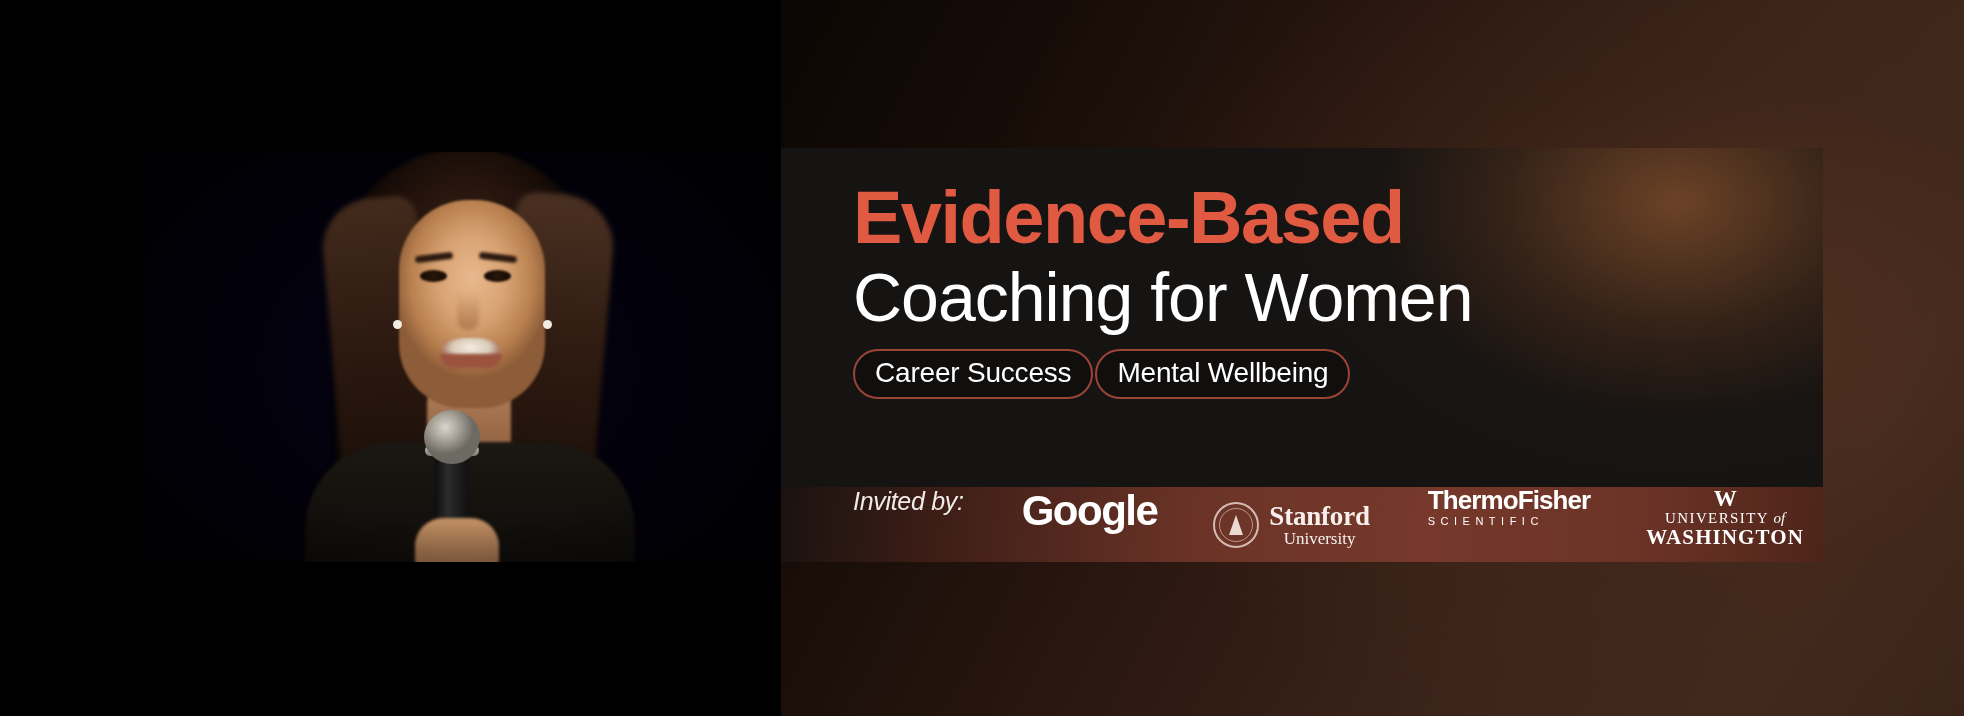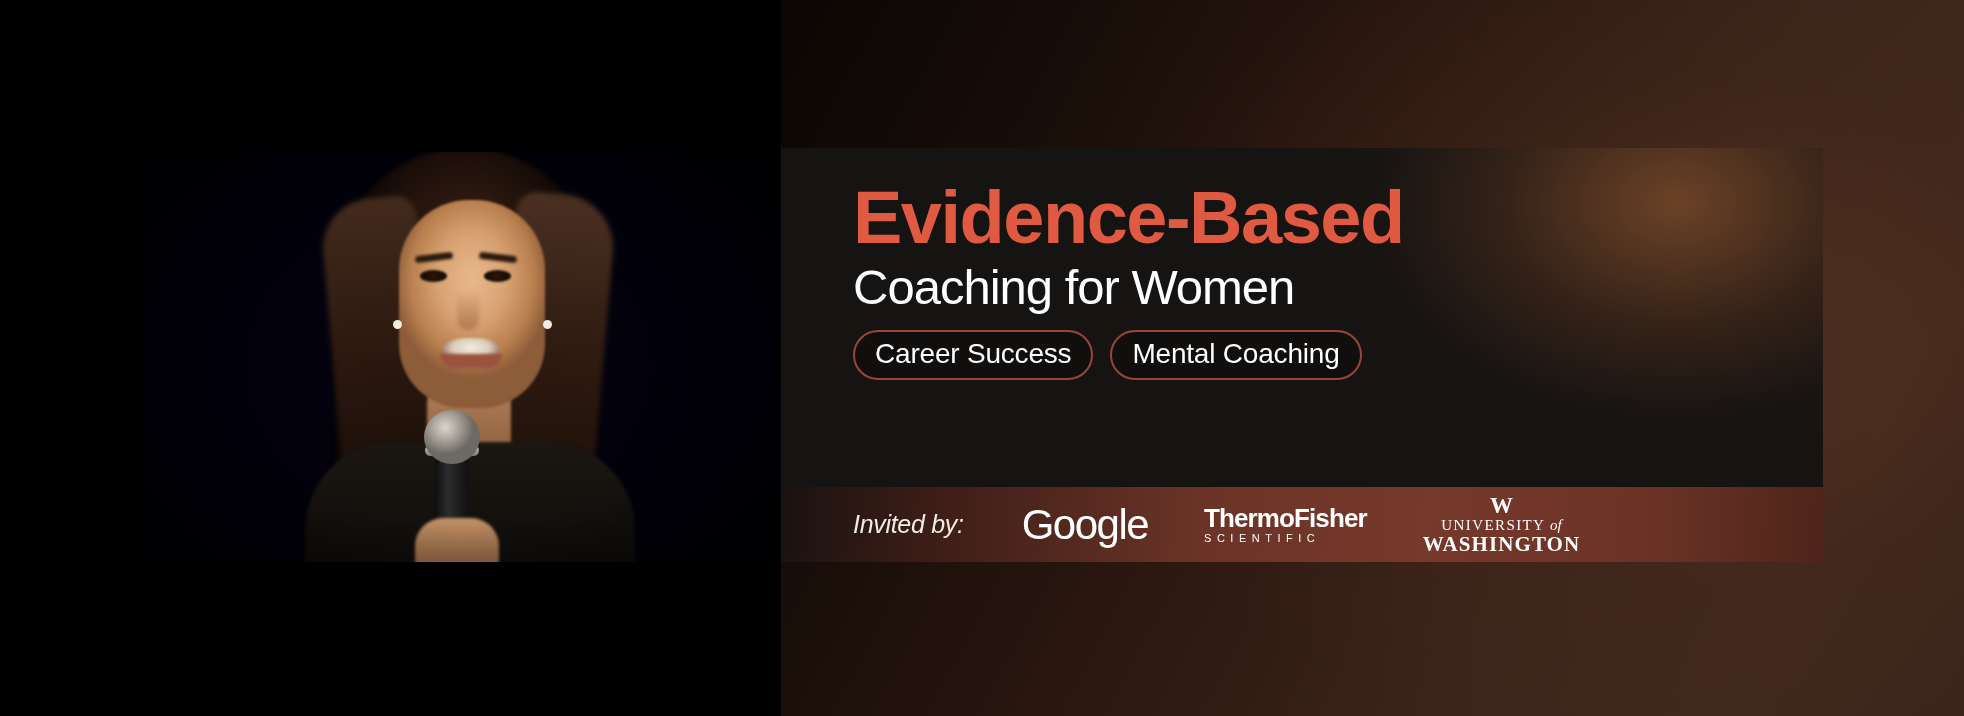--- a/index.html
+++ b/index.html
@@ -264,31 +264,31 @@
     margin: 0;
     font-size: 74px;
     font-weight: 700;
     line-height: 0.98;
     letter-spacing: -1.5px;
     color: #e05a41;
     font-family: "Liberation Sans", sans-serif;
   }
   .headline-2 {
     margin: 8px 0 0 0;
-    font-size: 49px;
+    font-size: 68px;
     font-weight: 400;
     line-height: 1.0;
     letter-spacing: -1px;
     color: #ffffff;
     font-family: "Liberation Sans", sans-serif;
   }
 
   .pill-row {
     display: flex;
-    gap: 17px;
+    gap: 2px;
     margin-top: 18px;
   }
   .pill {
     border: 2px solid #9c4436;
     border-radius: 999px;
     padding: 6px 20px 8px 20px;
     color: #ffffff;
     font-size: 28px;
     font-weight: 400;
     letter-spacing: -0.2px;
@@ -304,40 +304,39 @@
     width: 1042px; height: 75px;
     background:
       linear-gradient(94deg,
         #1a1210 0%,
         #3b1d16 14%,
         #6b3327 40%,
         #76392b 62%,
         #6a3226 84%,
         #4e2419 100%);
     display: flex;
-    align-items: center;
     padding-left: 72px;
     box-sizing: border-box;
     overflow: hidden;
   }
   .invited-by {
     color: #f2ece8;
     font-size: 25px;
     font-style: italic;
     font-weight: 500;
     letter-spacing: -0.3px;
     margin-right: 58px;
     white-space: nowrap;
     font-family: "Liberation Sans", sans-serif;
   }
 
   .logo-google {
     color: #ffffff;
     font-size: 42px;
-    font-weight: 400;
+    font-weight: 700;
     letter-spacing: -1.5px;
     margin-right: 56px;
     font-family: "Liberation Sans", sans-serif;
     white-space: nowrap;
   }
 
   .logo-stanford {
     display: flex;
     align-items: center;
     gap: 10px;
@@ -462,31 +461,40 @@
 
     <div class="promo-body">
       <div class="promo-glow"></div>
 
       <div class="promo-content">
         <h1 class="headline-1">Evidence-Based</h1>
         <h2 class="headline-2">Coaching for Women</h2>
 
         <div class="pill-row">
           <span class="pill">Career Success</span>
-          <span class="pill">Mental Coaching</span>
+          <span class="pill">Mental Wellbeing</span>
         </div>
       </div>
     </div>
 
     <div class="sponsor-bar">
 
       <span class="invited-by">Invited by:</span>
 
       <span class="logo-google">Google</span>
 
+      <span class="logo-stanford">
+        <span class="stanford-seal">
+          <span class="stanford-tree"></span>
+        </span>
+        <span class="stanford-words">
+          <div class="stanford-name">Stanford</div>
+          <div class="stanford-sub">University</div>
+        </span>
+      </span>
 
       <span class="logo-thermo">
         <div class="thermo-top">ThermoFisher</div>
         <div class="thermo-bot">SCIENTIFIC</div>
       </span>
 
       <span class="logo-uw">
         <div class="uw-w">W</div>
         <div class="uw-l1"><span>UNIVERSITY</span> <em>of</em></div>
         <div class="uw-l2">WASHINGTON</div>

